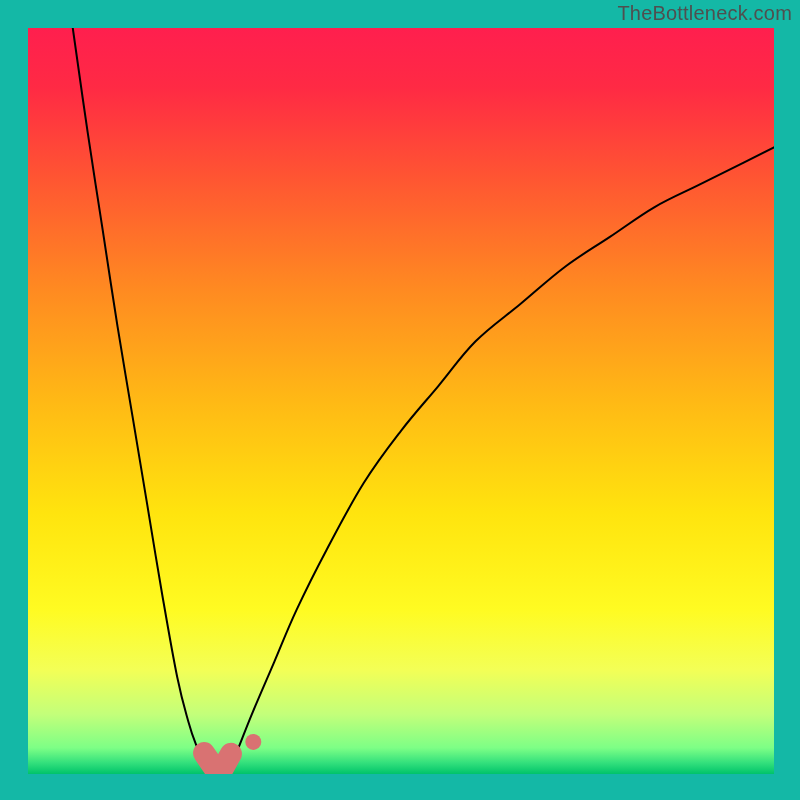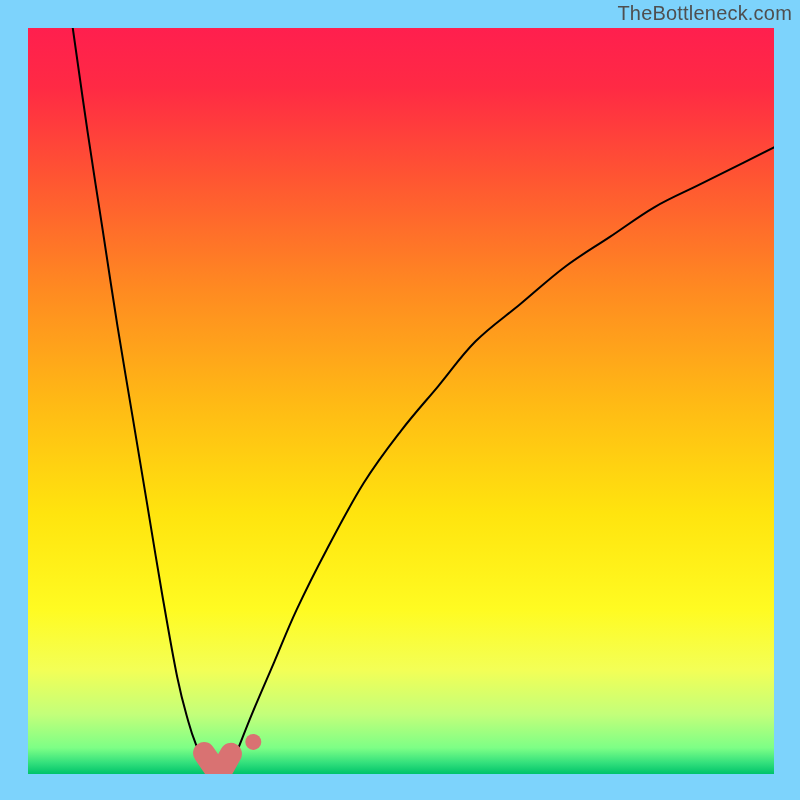--- a/index.html
+++ b/index.html
@@ -8,21 +8,21 @@
     width: 800px;
     height: 800px;
     overflow: hidden;
     background: #000;
     font-family: Arial, Helvetica, sans-serif;
   }
   .frame {
     position: relative;
     width: 800px;
     height: 800px;
-    background: #7dd3fc;
+    background: #14b8a6;
   }
   .plot {
     position: absolute;
     box-sizing: border-box;
   }
   .watermark {
     position: absolute;
     top: 2px;
     right: 8px;
     color: #4f4f4f;

